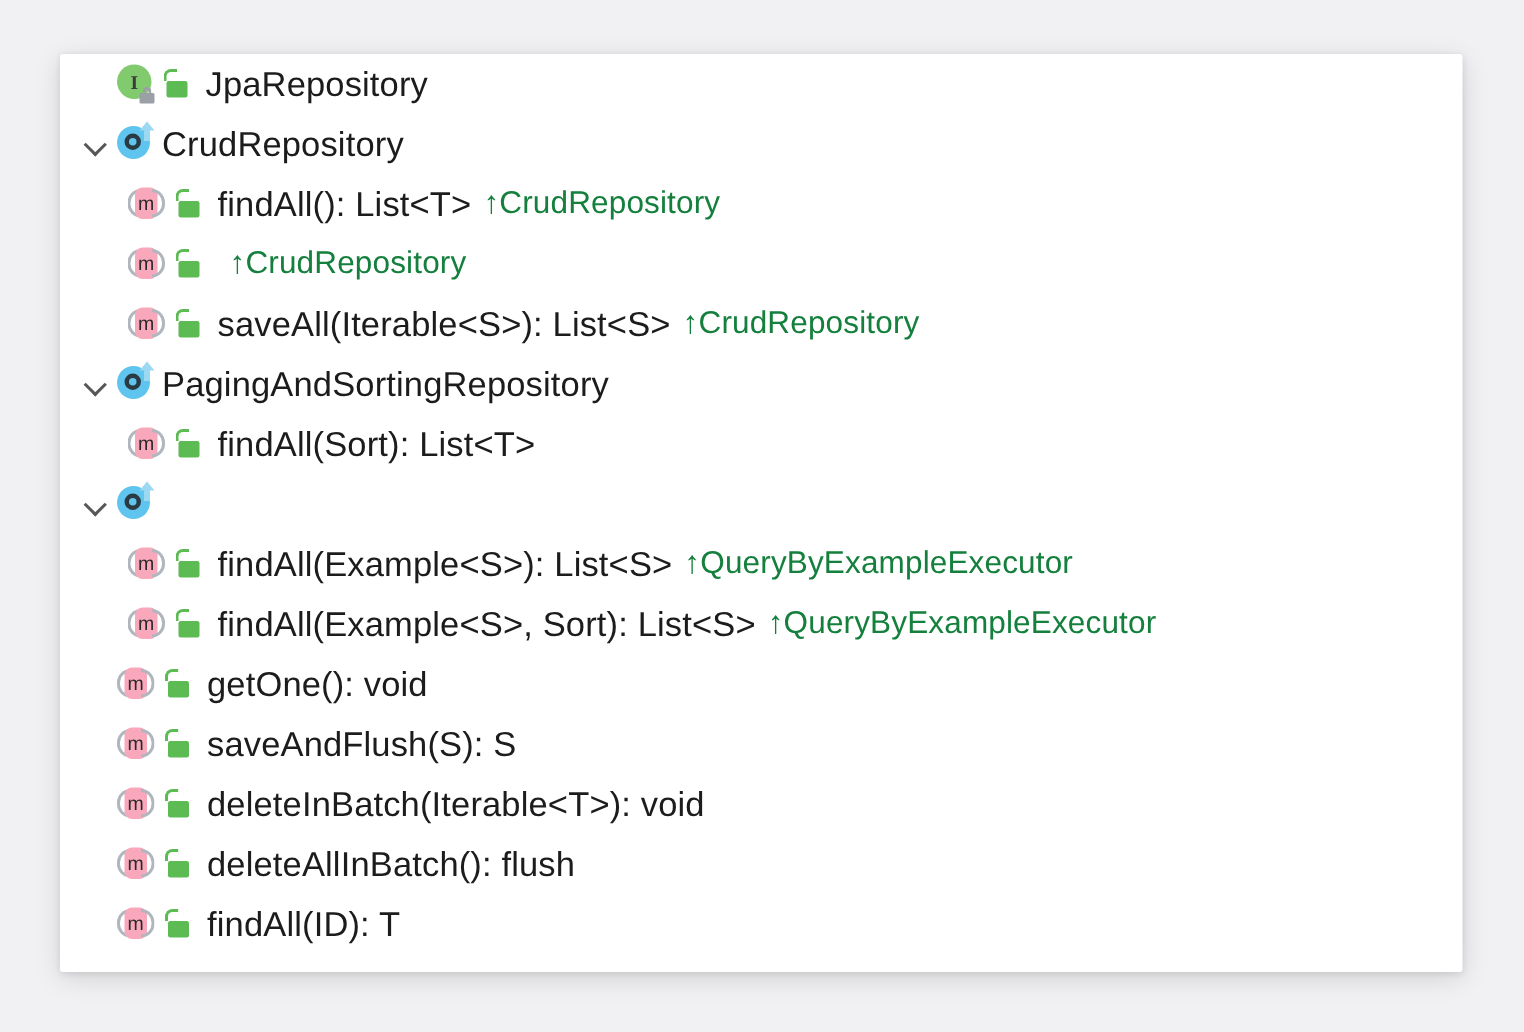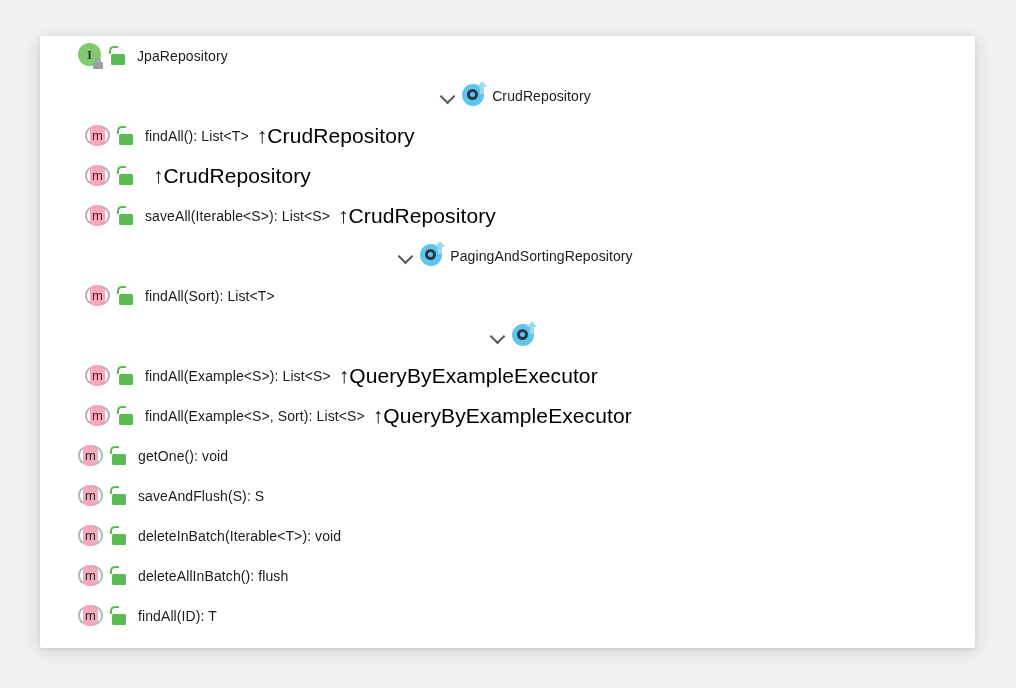--- a/index.html
+++ b/index.html
@@ -35,21 +35,21 @@
   .row {
     height: 40px;
     display: flex;
     align-items: center;
     white-space: nowrap;
     position: relative;
   }
 
   
   .row.lvl-root   { padding-left: 12px; }
-  .row.lvl-group  { padding-left: 12px; justify-content: center; }
+  .row.lvl-group  { padding-left: 12px; }
   .row.lvl-member { padding-left: 45px; }
   .row.lvl-own    { padding-left: 38px; }
 
   
   .chevron {
     width: 24px;
     height: 24px;
     flex: 0 0 24px;
     position: relative;
     margin-right: 2px;
@@ -227,27 +227,27 @@
     width: 9px; height: 8px;
     border: 2.6px solid #5dbb54;
     border-bottom: none;
     border-right: none;
     border-radius: 5px 0 0 0;
     box-sizing: border-box;
   }
 
   
   .label {
-    font-size: 14px;
+    font-size: 23px;
     color: #1c1c1c;
     letter-spacing: 0.1px;
   }
   .origin {
     font-size: 21px;
-    color: #000000;
+    color: #15803d;
     margin-left: 8px;
     letter-spacing: 0.1px;
   }
 </style>
 </head>
 <body>
 
 <div id="structure-panel">
   <ul class="tree" id="tree-root">
       <li class="row lvl-root">

